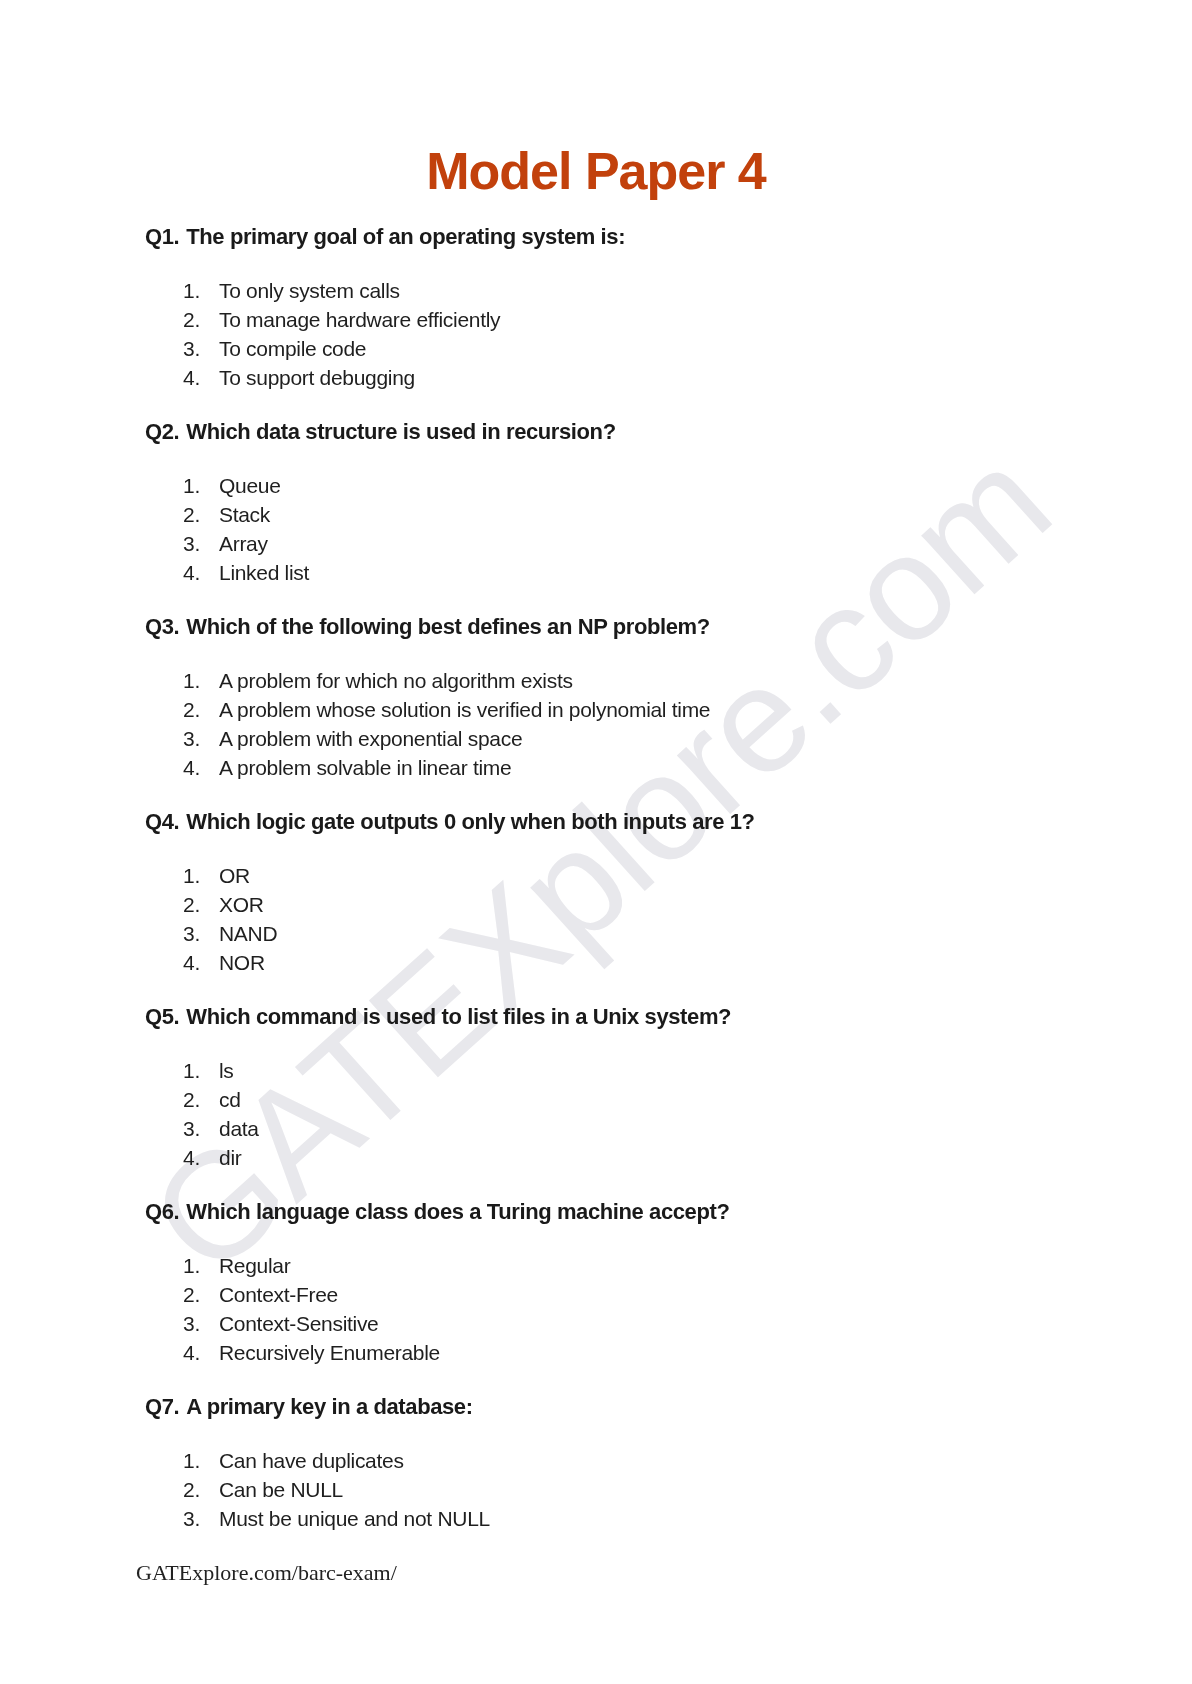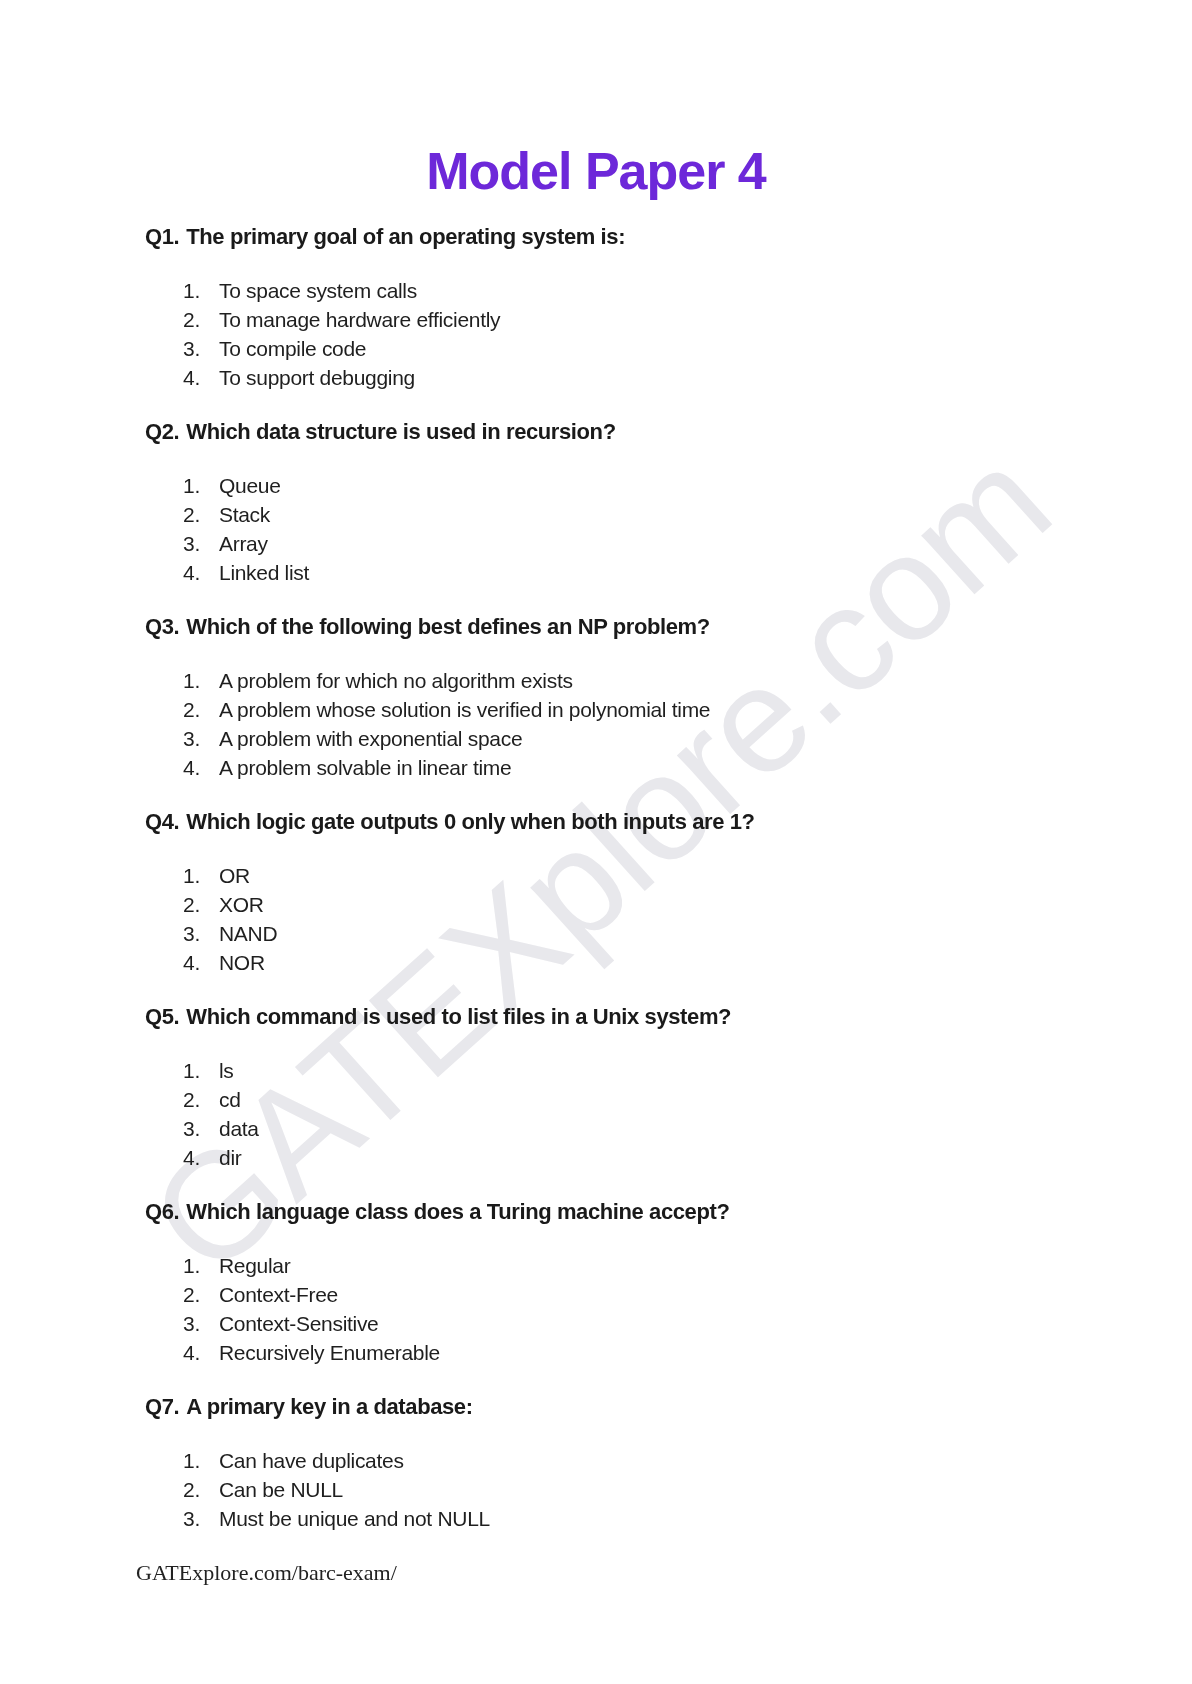--- a/index.html
+++ b/index.html
@@ -31,21 +31,21 @@
     z-index: 1;
     padding-top: 140px;
   }
   .title {
     margin: 0;
     text-align: center;
     font-size: 52px;
     line-height: 62px;
     font-weight: 700;
     letter-spacing: -1px;
-    color: #6d28d9;
+    color: #c2410c;
   }
   #questions { margin-top: 20px; }
   .question { margin: 0 0 0 145px; }
   .q-heading {
     margin: 0 0 25px 0;
     font-size: 22px;
     line-height: 29px;
     font-weight: 700;
     letter-spacing: -0.4px;
     color: #1a1a1a;
@@ -74,21 +74,21 @@
 <body>
 
 <div class="watermark">GATEXplore.com</div>
 
 <div class="content">
   <h1 class="title">Model Paper 4</h1>
   <div id="questions">
       <section class="question">
     <h2 class="q-heading"><span class="q-num">Q1.</span><span class="q-text">The primary goal of an operating system is:</span></h2>
     <ol class="options">
-          <li class="option"><span class="opt-num">1.</span><span class="opt-label">To space system calls</span></li>
+          <li class="option"><span class="opt-num">1.</span><span class="opt-label">To only system calls</span></li>
           <li class="option"><span class="opt-num">2.</span><span class="opt-label">To manage hardware efficiently</span></li>
           <li class="option"><span class="opt-num">3.</span><span class="opt-label">To compile code</span></li>
           <li class="option"><span class="opt-num">4.</span><span class="opt-label">To support debugging</span></li>
         </ol>
   </section>
       <section class="question">
     <h2 class="q-heading"><span class="q-num">Q2.</span><span class="q-text">Which data structure is used in recursion?</span></h2>
     <ol class="options">
           <li class="option"><span class="opt-num">1.</span><span class="opt-label">Queue</span></li>
           <li class="option"><span class="opt-num">2.</span><span class="opt-label">Stack</span></li>

